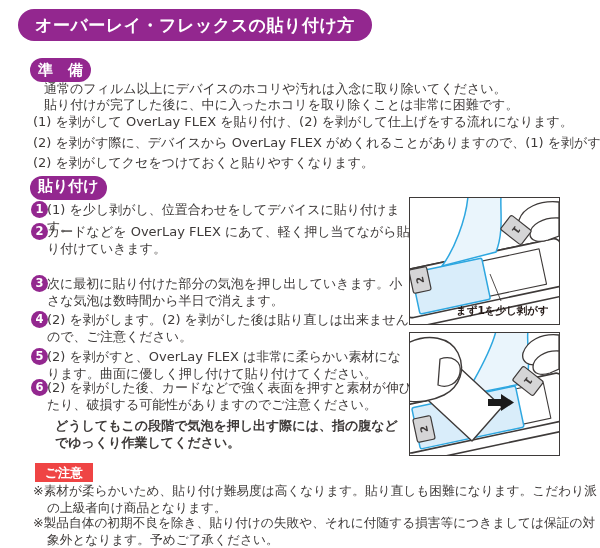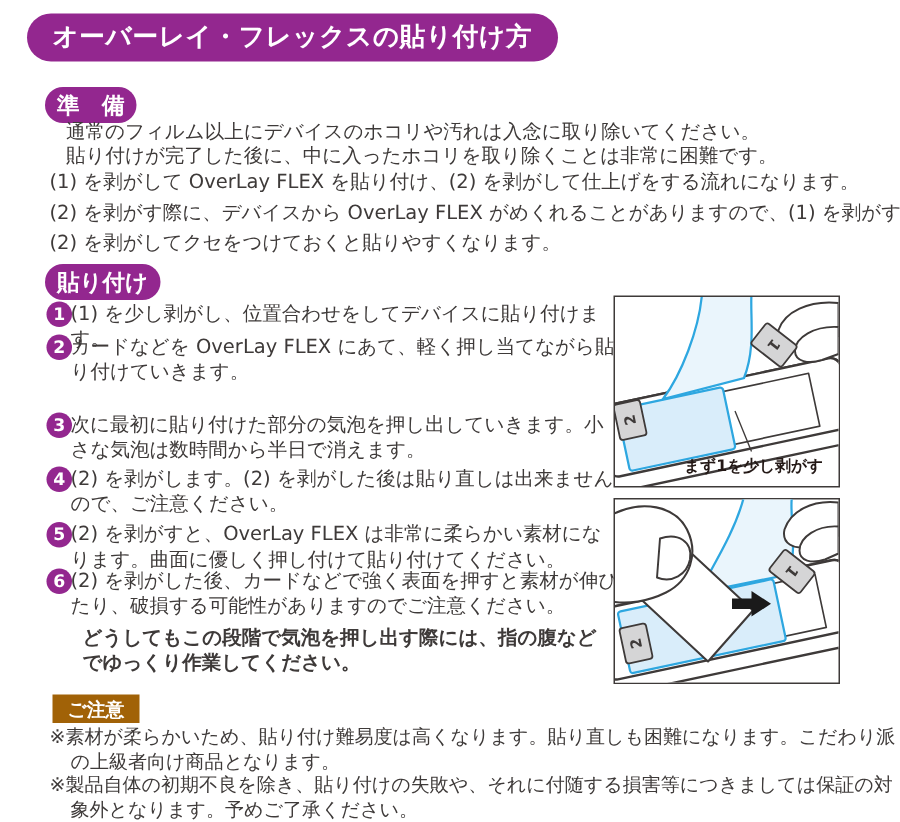--- a/index.html
+++ b/index.html
@@ -4,21 +4,21 @@
 <style>
   html,body { margin:0; padding:0; background:#ffffff; }
   body { font-family:"DejaVu Sans", sans-serif; color:#3E3A39; }
   .page { position:relative; width:600px; height:548px; background:#fff; overflow:hidden; }
 
   
   .badge { position:absolute; background:#93278F; color:#fff; font-weight:bold; white-space:nowrap; }
   .title-badge { left:18px; top:9px; font-size:17px; line-height:22px; padding:5px 17px; border-radius:17px; letter-spacing:0.5px; }
   .section-badge { font-size:15px; line-height:18px; padding:3px 8px; border-radius:13px; }
   #prep-badge  { left:30px; top:58px; }
-  #paste-badge { left:30px; top:176px; }
+  #paste-badge { left:30px; top:176px;font-family:Liberation Mono, monospace; }
 
   
   .tblock { position:absolute; font-size:13px; }
   #prep-text { left:44px; top:81px;  width:560px; line-height:15.5px; }
   #flow-text { left:33px; top:112px; width:562px; line-height:20.5px; }
   .tblock div { white-space:nowrap; }
 
   
   .step { position:absolute; left:31px; width:382px; }
   .step-num { position:absolute; left:0; top:-1px; width:17px; height:17px; border-radius:50%;
@@ -27,21 +27,21 @@
   .step-text { margin-left:16px; font-size:13px; line-height:16.5px; }
   #note-text { position:absolute; left:55px; top:417px; width:356px; font-size:13px; line-height:17px;font-weight:bold; }
 
   
   .figure { position:absolute; left:409px; width:149px; border:1.5px solid #3E3A39; background:#fff; box-sizing:content-box; }
   #figure1 { top:197px; height:126px; }
   #figure2 { top:332px; height:122px; }
   .figure svg { display:block; width:100%; height:100%; }
 
   
-  #caution-badge { position:absolute; left:35px; top:463px; background:#a16207; color:#fff;
+  #caution-badge { position:absolute; left:35px; top:463px; background:#ef4444; color:#fff;
                    font-size:12.5px; font-weight:bold; line-height:15px; padding:2px 10px; }
   .caution-item { position:absolute; left:33px; width:558px; font-size:12.7px; line-height:16.5px;
                   padding-left:14px; text-indent:-14px; }
   #caution1 { top:483px; }
   #caution2 { top:515px; }
 </style>
 </head>
 <body>
 
 <div class="page">

